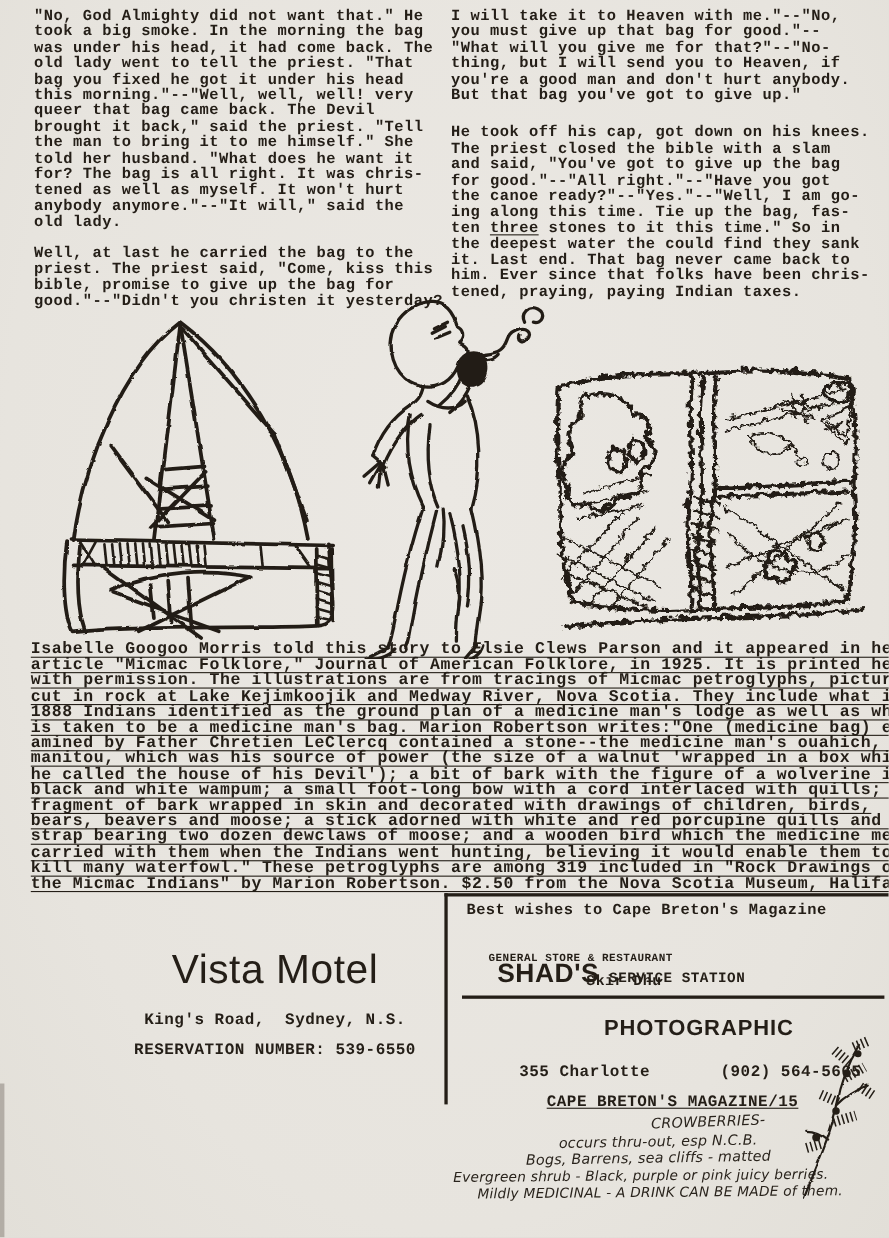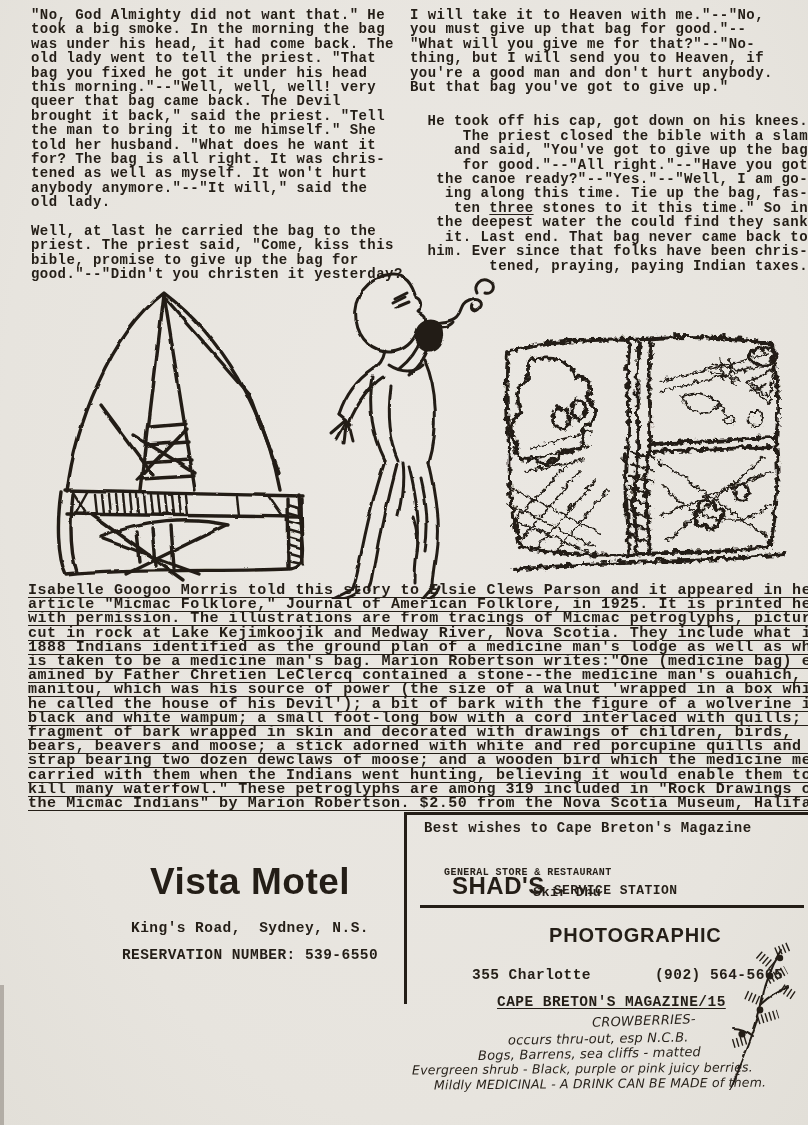--- a/index.html
+++ b/index.html
@@ -17,36 +17,36 @@
     font-size:14px;
     letter-spacing:0.45px;
     line-height:14.4px;
     margin:0;
     white-space:pre;
   }
   .abs{position:absolute;}
   .story-left{left:31px;top:8px;width:386px;}
   .story-right{left:410px;top:8px;width:398px;}
   .para-gap{margin-top:14px;}
-  .para-gap2{margin-top:20px;text-align:right;}
+  .para-gap2{margin-top:20px;}
   .u{text-decoration:underline;text-underline-offset:2px;text-decoration-thickness:1.4px;}
   .caption{
     left:28px;top:584px;width:772px;
     line-height:14.2px;font-size:15px;letter-spacing:0.55px;
     text-decoration:underline;text-underline-offset:2.5px;text-decoration-thickness:1.3px;
   }
   .rule{background:#241e17;}
   .rule-top-right{left:404px;top:812px;width:404px;height:3px;}
   .rule-vert{left:404px;top:812px;width:3px;height:192px;}
   .rule-mid{left:420px;top:905px;width:384px;height:2.5px;}
   .vista{left:70px;width:360px;text-align:center;}
   .vista-tagline{top:839px;font-size:14px;}
   .vista-name{
     top:862px;
-    font-family:"Liberation Sans", sans-serif;font-weight:700;
+    font-family:"Liberation Sans", sans-serif;font-weight:400;
     font-size:37px;letter-spacing:0.5px;line-height:40px;white-space:pre;
   }
   .vista-address{top:921px;font-size:14.5px;}
   .vista-phone{top:948px;font-size:14.5px;}
   .shads-wishes{left:424px;top:821px;font-size:14px;}
   .shads-row{left:452px;top:872px;display:flex;align-items:baseline;gap:9px;}
   .shads-name{font-family:"Liberation Sans", sans-serif;font-weight:700;font-size:24px;letter-spacing:0.5px;}
   .shads-line1{font-size:13px;}
   .shads-line2{left:444px;top:866px;font-size:10px;}
   .shads-loc{left:533px;top:886px;font-size:13.5px;}

